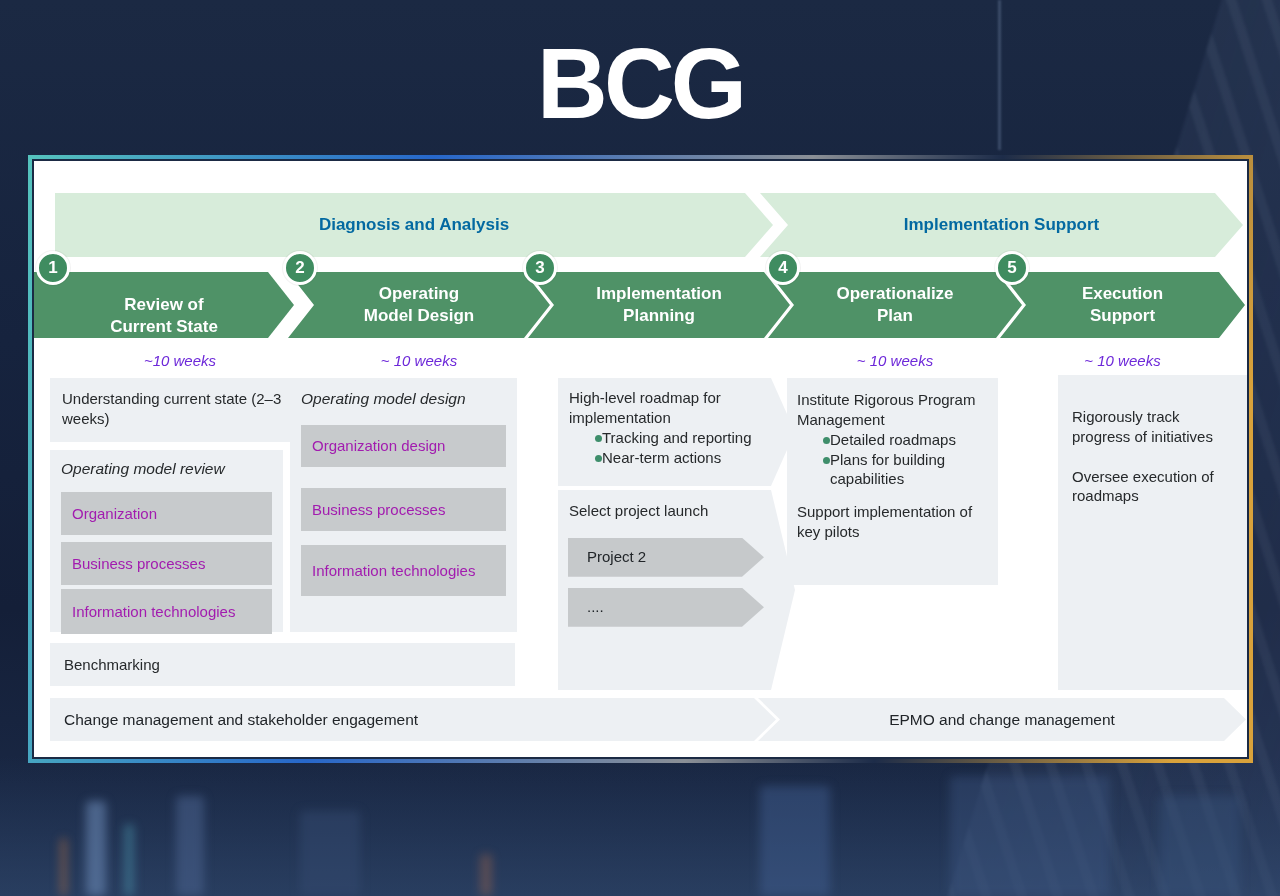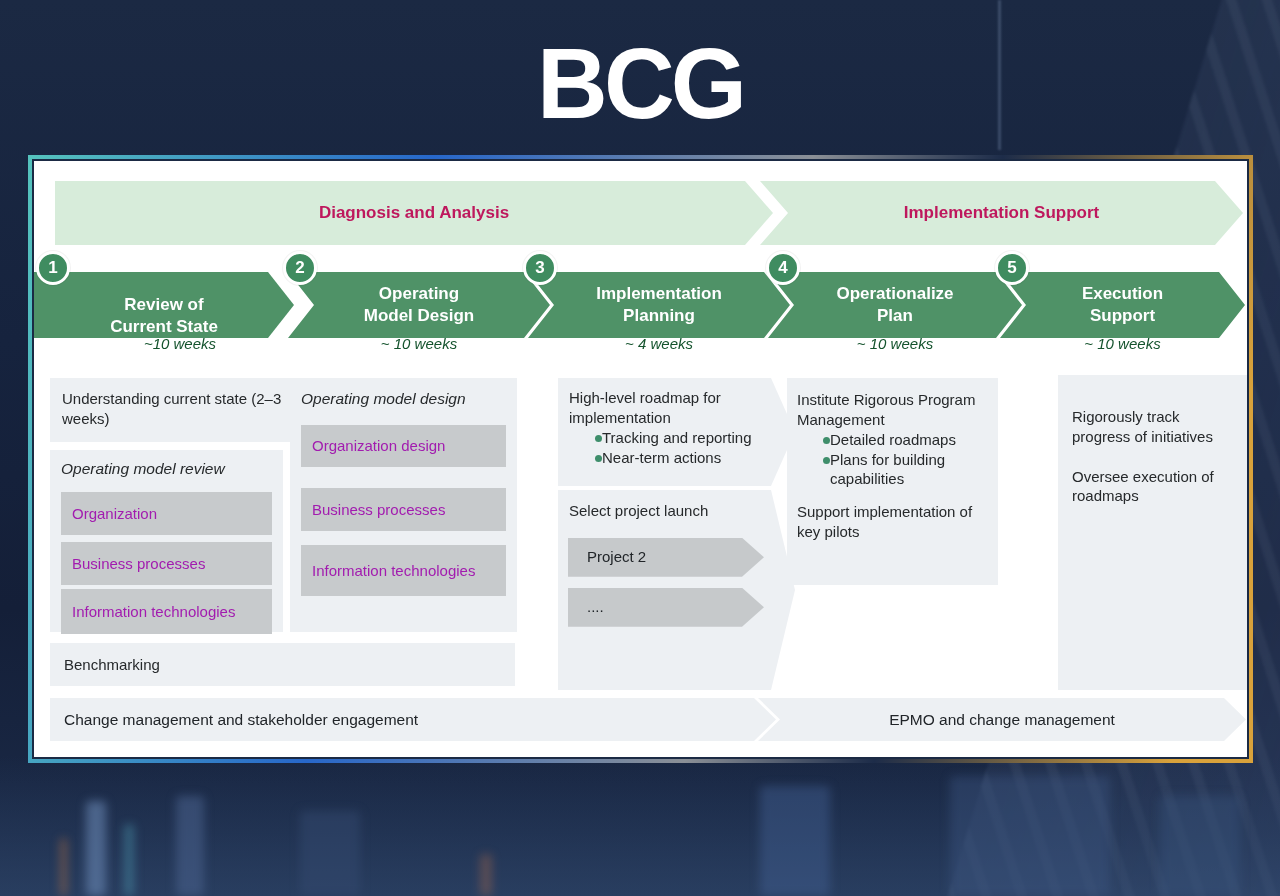--- a/index.html
+++ b/index.html
@@ -38,38 +38,38 @@
     transform:scaleY(1.02); }
   
   .panel-frame { position:absolute; left:28px; top:155px; width:1225px; height:608px;
     padding:4px;
     background:linear-gradient(102deg,#55c3bd 0%,#2767ca 30%,#8a8f96 58%,#1d2c49 72%,#d9a23b 94%); }
   .panel-mid { width:100%; height:100%; background:#1b2a44; padding:2px; }
   .panel { position:relative; width:100%; height:100%; background:#ffffff; overflow:hidden; }
   
   .banner-arrow { position:absolute; height:64px; background:#d7ecda;
     display:flex; align-items:center; justify-content:center;
-    font-size:17px; font-weight:bold; color:#be185d;
-    clip-path:polygon(0 0, calc(100% - 28px) 0, 100% 50%, calc(100% - 28px) 100%, 0 100%); }
+    font-size:17px; font-weight:bold; color:#0369a1;
+    clip-path:polygon(0 0, calc(100% - 28px) 0, 100% 50%, calc(100% - 28px) 100%, 0 100%);margin-top:12px; }
   .banner-arrow.notch {
     clip-path:polygon(0 0, calc(100% - 28px) 0, 100% 50%, calc(100% - 28px) 100%, 0 100%, 28px 50%); }
   
   .chev { position:absolute; top:111px; height:66px; background:#4f9267;
     color:#ffffff; font-size:17px; font-weight:bold; text-align:center;
     display:flex; align-items:center; justify-content:center;
     white-space:pre-line; line-height:1.3; padding:0 18px;
     clip-path:polygon(0 0, calc(100% - 26px) 0, 100% 50%, calc(100% - 26px) 100%, 0 100%); }
   .chev.notch {
     clip-path:polygon(0 0, calc(100% - 26px) 0, 100% 50%, calc(100% - 26px) 100%, 0 100%, 26px 50%); }
   .num-circle { position:absolute; top:90px; width:34px; height:34px; border-radius:50%;
     background:#3f8c60; border:3px solid #ffffff; color:#ffffff;
     font-size:17px; font-weight:bold; display:flex; align-items:center; justify-content:center;
     z-index:6; box-shadow:0 0 0 1px rgba(0,0,0,.05); }
-  .weeks { position:absolute; top:174px; height:20px; text-align:center;
-    font-style:italic; font-size:15px; color:#14532d; }
+  .weeks { position:absolute; top:191px; height:20px; text-align:center;
+    font-style:italic; font-size:15px; color:#6d28d9; }
   
   .gbox { position:absolute; background:#edf0f3; color:#26292b; font-size:15px; line-height:1.32; }
   .pent { clip-path:polygon(0 0, calc(100% - 24px) 0, 100% 50%, calc(100% - 24px) 100%, 0 100%);margin-left:33px; }
   .pad { padding:11px 12px; }
   .ital { font-style:italic; font-size:15.5px; color:#26292b; }
   .gitem { background:#c7cacc; color:#a21caf; font-size:15px;
     display:flex; align-items:center; padding:4px 30px 4px 11px; line-height:1.25; }
   .proj { position:relative; background:#c6c9cb; color:#212529; font-size:15px;
     display:flex; align-items:center; padding-left:19px; height:39px; margin:0 0 11px 10px;
     clip-path:polygon(0 0, calc(100% - 22px) 0, 100% 50%, calc(100% - 22px) 100%, 0 100%); }
@@ -133,21 +133,20 @@
 Support</span></div>
 
     <div class="num-circle" style="left:2px;">1</div>
     <div class="num-circle" style="left:249px;">2</div>
     <div class="num-circle" style="left:489px;">3</div>
     <div class="num-circle" style="left:732px;">4</div>
     <div class="num-circle" style="left:961px;">5</div>
 
     <div class="weeks" style="left:16px;  width:260px;">~10 weeks</div>
     <div class="weeks" style="left:254px; width:262px;">~ 10 weeks</div>
-    <div class="weeks" style="left:494px; width:262px;">~ 4 weeks</div>
     <div class="weeks" style="left:734px; width:254px;">~ 10 weeks</div>
     <div class="weeks" style="left:966px; width:245px;">~ 10 weeks</div>
 
     <div class="gbox pad" style="left:16px; top:217px; width:274px; height:64px;">Understanding current state (2–3 weeks)</div>
 
     <div class="gbox" style="left:16px; top:289px; width:233px; height:182px; padding:9px 11px;">
       <div class="ital">Operating model review</div>
       <div class="gitem" style="margin-top:13px; min-height:43px;">Organization</div>
       <div class="gitem" style="margin-top:7px; min-height:43px;">Business processes</div>
       <div class="gitem" style="margin-top:4px; min-height:45px;">Information technologies</div>

